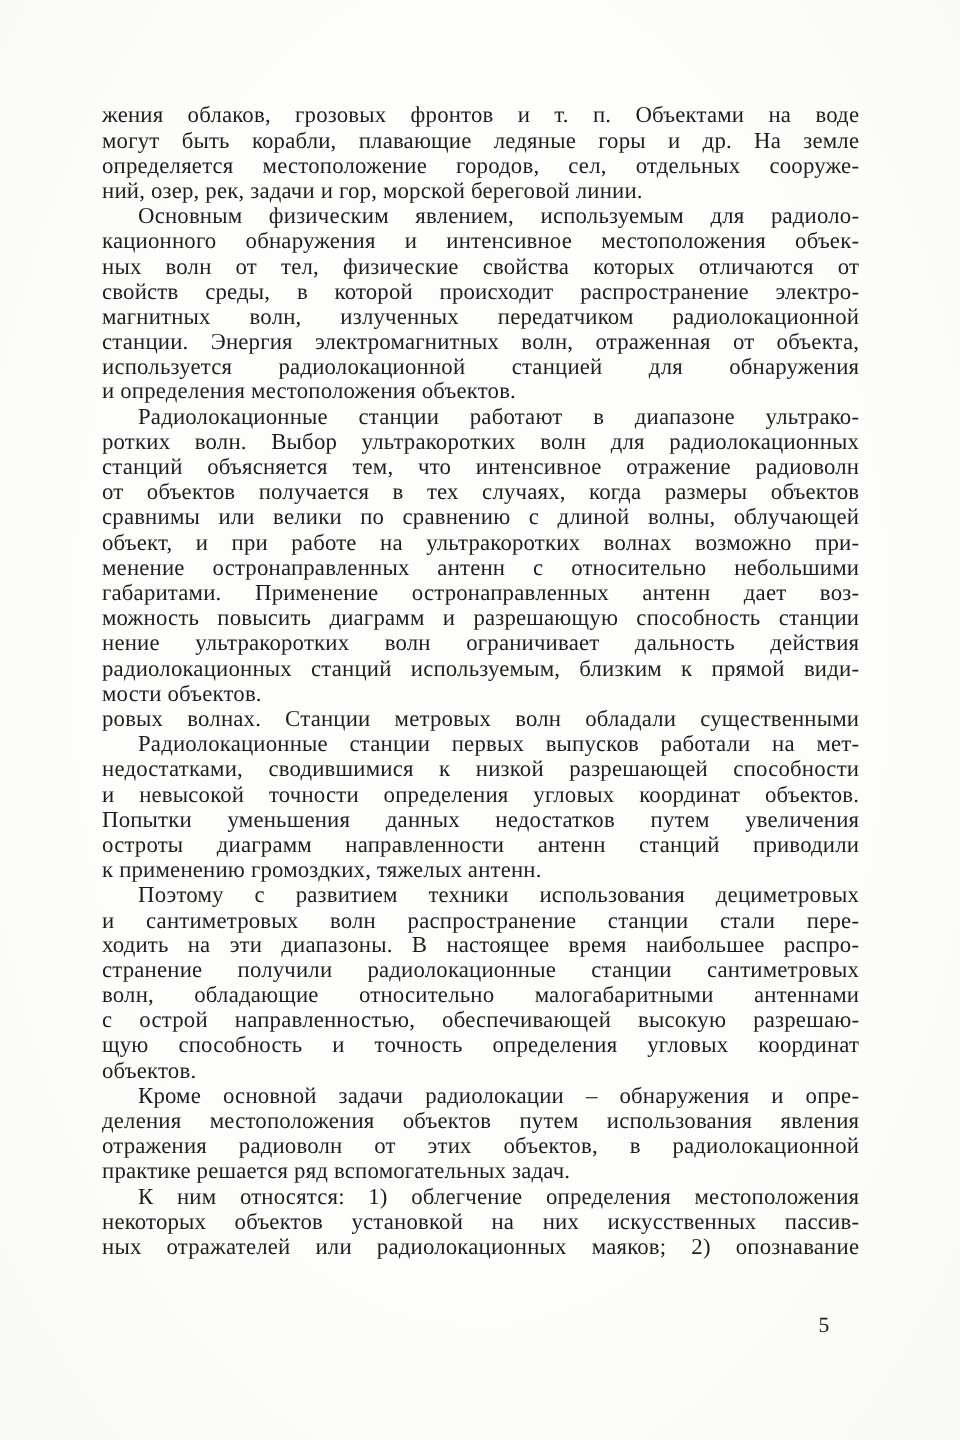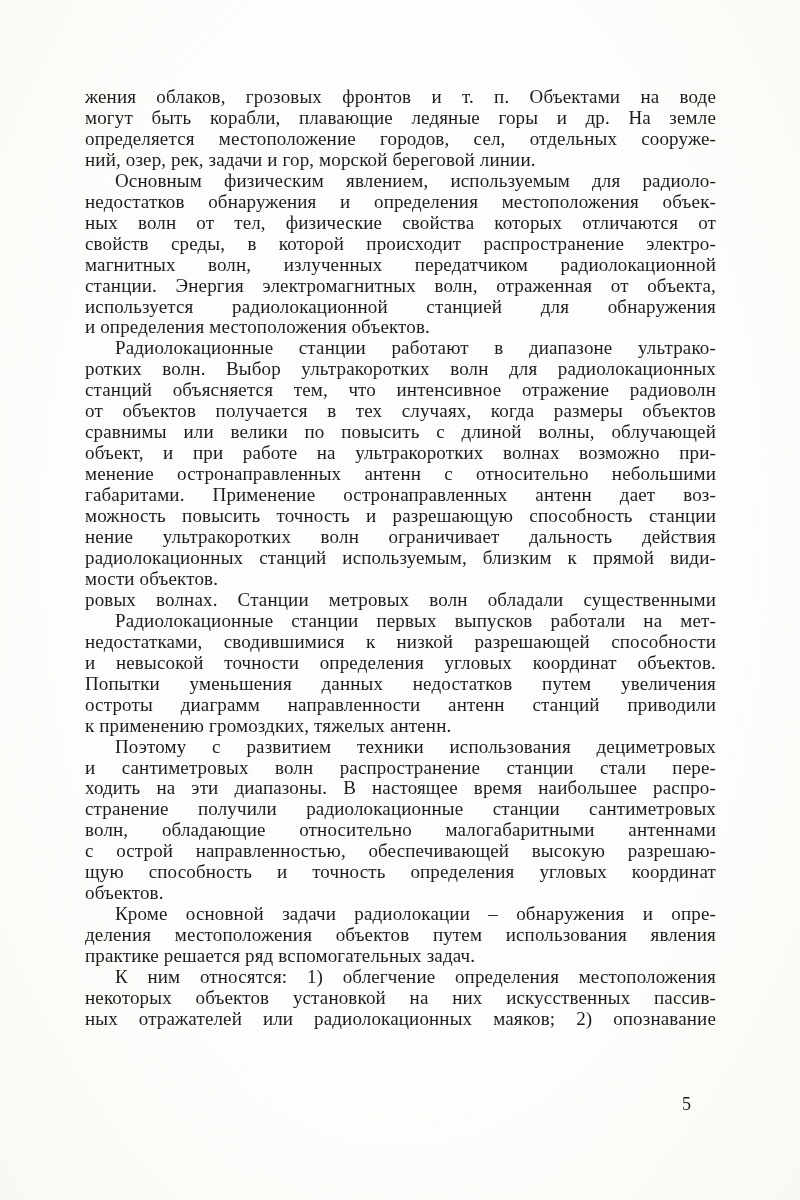--- a/index.html
+++ b/index.html
@@ -59,55 +59,56 @@
 </head>
 <body>
 
 <div class="page">
   <div class="text-block">
       <div class="line">жения облаков, грозовых фронтов и т. п. Объектами на воде</div>
       <div class="line">могут быть корабли, плавающие ледяные горы и др. На земле</div>
       <div class="line">определяется местоположение городов, сел, отдельных сооруже-</div>
       <div class="line para-end">ний, озер, рек, задачи и гор, морской береговой линии.</div>
       <div class="line indent">Основным физическим явлением, используемым для радиоло-</div>
-      <div class="line">недостатков обнаружения и определения местоположения объек-</div>
+      <div class="line">кационного обнаружения и интенсивное местоположения объек-</div>
       <div class="line">ных волн от тел, физические свойства которых отличаются от</div>
       <div class="line">свойств среды, в которой происходит распространение электро-</div>
       <div class="line">магнитных волн, излученных передатчиком радиолокационной</div>
       <div class="line">станции. Энергия электромагнитных волн, отраженная от объекта,</div>
       <div class="line">используется радиолокационной станцией для обнаружения</div>
       <div class="line para-end">и определения местоположения объектов.</div>
       <div class="line indent">Радиолокационные станции работают в диапазоне ультрако-</div>
       <div class="line">ротких волн. Выбор ультракоротких волн для радиолокационных</div>
       <div class="line">станций объясняется тем, что интенсивное отражение радиоволн</div>
       <div class="line">от объектов получается в тех случаях, когда размеры объектов</div>
-      <div class="line">сравнимы или велики по повысить с длиной волны, облучающей</div>
+      <div class="line">сравнимы или велики по сравнению с длиной волны, облучающей</div>
       <div class="line">объект, и при работе на ультракоротких волнах возможно при-</div>
       <div class="line">менение остронаправленных антенн с относительно небольшими</div>
       <div class="line">габаритами. Применение остронаправленных антенн дает воз-</div>
-      <div class="line">можность повысить точность и разрешающую способность станции</div>
+      <div class="line">можность повысить диаграмм и разрешающую способность станции</div>
       <div class="line">нение ультракоротких волн ограничивает дальность действия</div>
       <div class="line">радиолокационных станций используемым, близким к прямой види-</div>
       <div class="line para-end">мости объектов.</div>
       <div class="line">ровых волнах. Станции метровых волн обладали существенными</div>
       <div class="line indent">Радиолокационные станции первых выпусков работали на мет-</div>
       <div class="line">недостатками, сводившимися к низкой разрешающей способности</div>
       <div class="line">и невысокой точности определения угловых координат объектов.</div>
       <div class="line">Попытки уменьшения данных недостатков путем увеличения</div>
       <div class="line">остроты диаграмм направленности антенн станций приводили</div>
       <div class="line para-end">к применению громоздких, тяжелых антенн.</div>
       <div class="line indent">Поэтому с развитием техники использования дециметровых</div>
       <div class="line">и сантиметровых волн распространение станции стали пере-</div>
       <div class="line">ходить на эти диапазоны. В настоящее время наибольшее распро-</div>
       <div class="line">странение получили радиолокационные станции сантиметровых</div>
       <div class="line">волн, обладающие относительно малогабаритными антеннами</div>
       <div class="line">с острой направленностью, обеспечивающей высокую разрешаю-</div>
       <div class="line">щую способность и точность определения угловых координат</div>
       <div class="line para-end">объектов.</div>
       <div class="line indent">Кроме основной задачи радиолокации – обнаружения и опре-</div>
       <div class="line">деления местоположения объектов путем использования явления</div>
+      <div class="line">отражения радиоволн от этих объектов, в радиолокационной</div>
       <div class="line para-end">практике решается ряд вспомогательных задач.</div>
       <div class="line indent">К ним относятся: 1) облегчение определения местоположения</div>
       <div class="line">некоторых объектов установкой на них искусственных пассив-</div>
       <div class="line">ных отражателей или радиолокационных маяков; 2) опознавание</div>
     </div>
   <div class="page-number">5</div>
 </div>
 
 </body></html>

